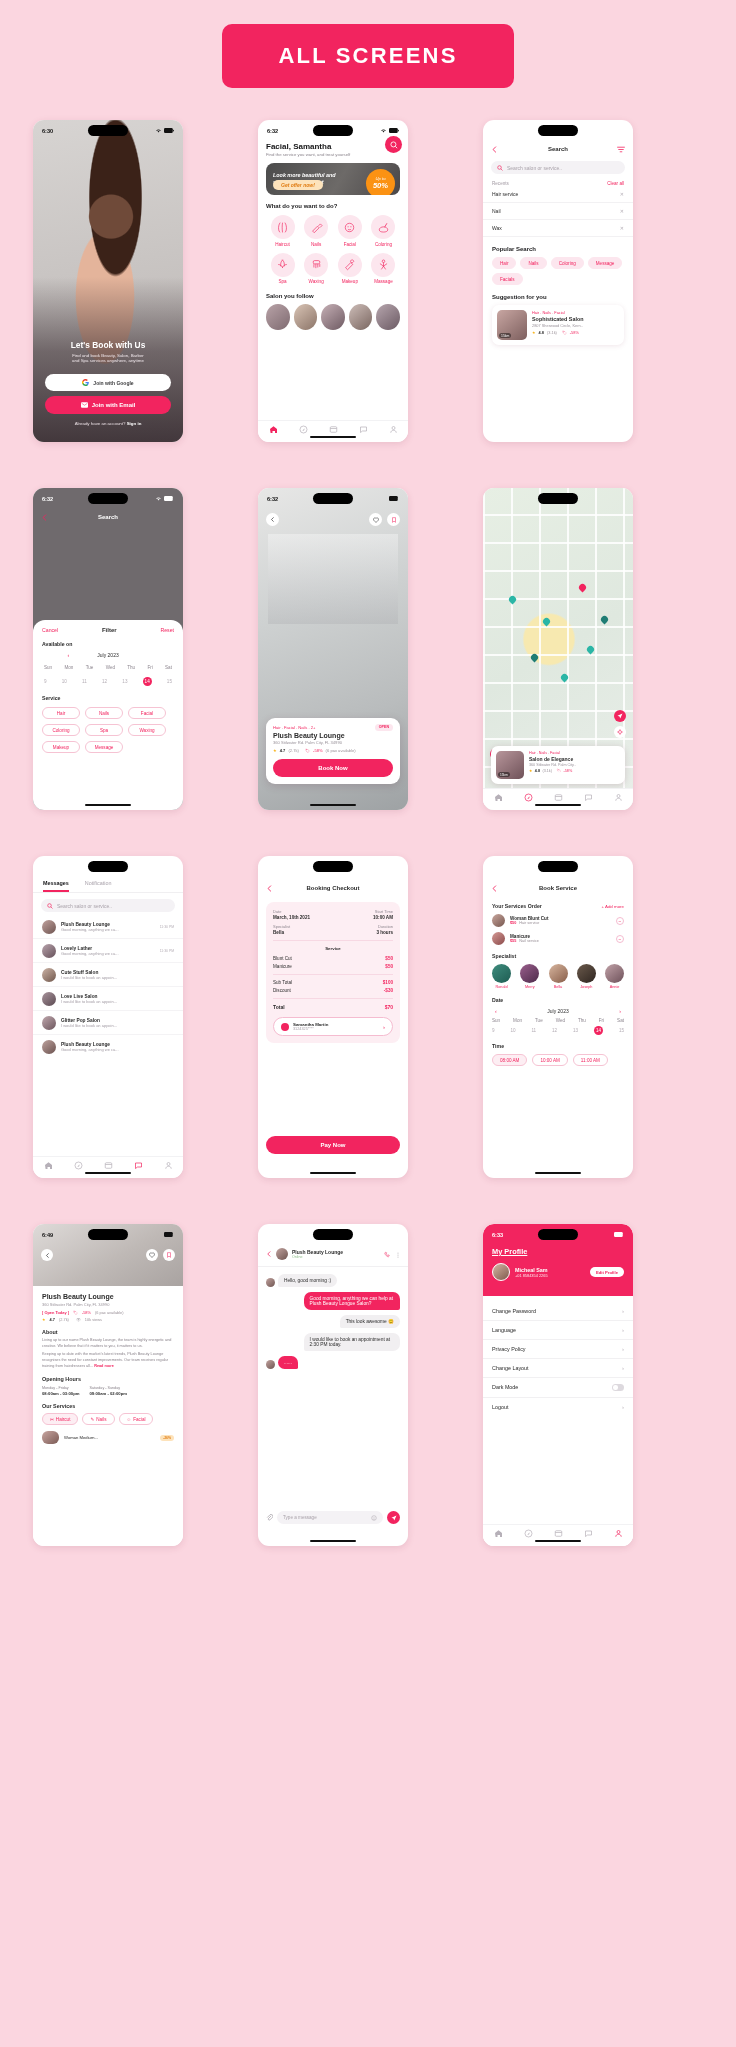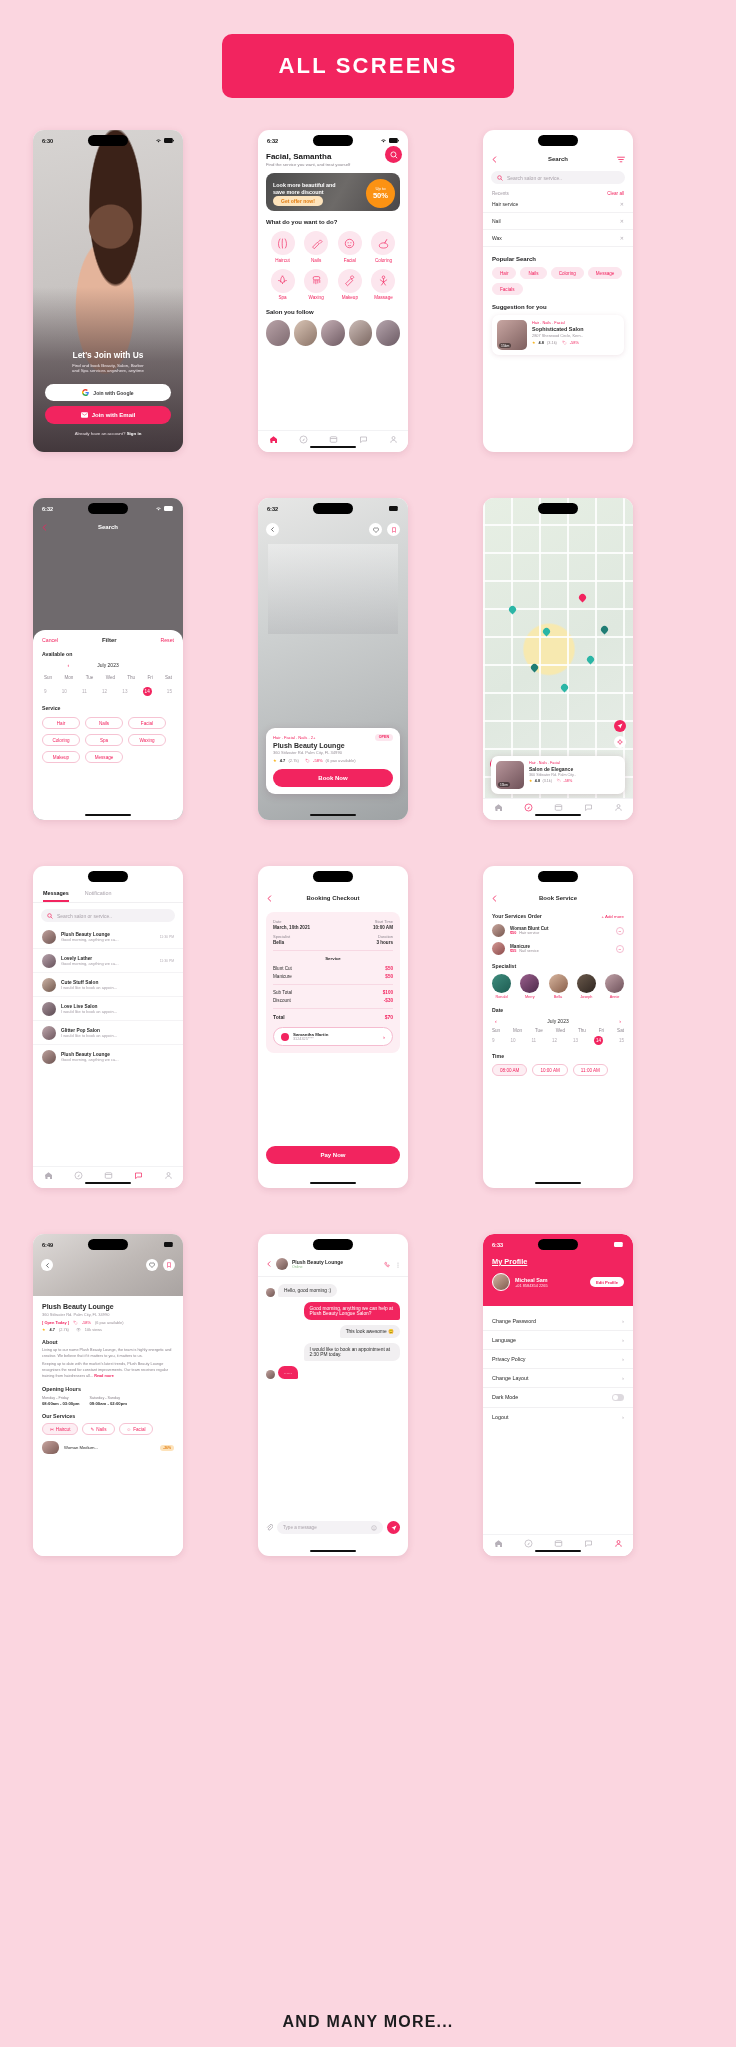--- a/index.html
+++ b/index.html
@@ -6,21 +6,21 @@
   body {
     width: 736px; height: 2047px;
     background: #fbd6e0;
     font-family: "Liberation Sans", sans-serif;
     overflow: hidden;
     position: relative;
   }
   .page { width:736px; height:2047px; position:relative; }
 
   
-  .banner-wrap { display:flex; justify-content:center; padding-top:24px;margin-top:10px; }
+  .banner-wrap { display:flex; justify-content:center; padding-top:24px; }
   .banner {
     background:#f2245f; color:#fff; border-radius:10px;
     padding:19px 56px; font-size:22px; font-weight:bold;
     letter-spacing:2.2px;
   }
   .footer-note {
     position:absolute; left:0; right:0; bottom:26px; text-align:center;
     font-size:16px; font-weight:bold; color:#1d1d1f; letter-spacing:1.2px;
   }
 
@@ -105,22 +105,23 @@
       radial-gradient(ellipse at 48% 55%, #e4b49b 0 26%, transparent 27%),
       linear-gradient(170deg,#d7d4d2 0%,#c9c5c3 45%,#b9b3b0 100%);
   }
   .s1-shade {
     position:absolute; left:0; right:0; bottom:0; height:165px;
     background:linear-gradient(to bottom, rgba(40,30,35,0) 0%, rgba(45,32,38,.55) 45%, rgba(40,28,34,.82) 100%);
   }
 
   
   .promo {
-    margin:0 8px; height:38px; border-radius:8px; position:relative; overflow:hidden;
+    margin:0 8px; height:32px; border-radius:8px; position:relative; overflow:hidden;
     background:linear-gradient(120deg,#4b4b4b,#6d6a68 55%,#4a4748);
+    font-style:italic;
   }
   .promo-badge {
     position:absolute; right:5px; top:6px; width:29px; height:29px; border-radius:50%;
     background:#fb9213; color:#fff; display:flex; flex-direction:column;
     align-items:center; justify-content:center; line-height:1.05;
   }
   .svc { width:33px; text-align:center; }
   .svc .bub {
     width:24px; height:24px; border-radius:50%; background:#fce6ee;
     margin:0 auto 2.5px; display:flex; align-items:center; justify-content:center;
@@ -176,21 +177,21 @@
           <svg width="7" height="5" viewBox="0 0 12 9">
               <path d="M6 8.2l1.8-2.2a2.7 2.7 0 00-3.6 0zM6 4.2a4.6 4.6 0 013 1.1l1-1.2A6.2 6.2 0 006 2.6a6.2 6.2 0 00-4 1.5l1 1.2a4.6 4.6 0 013-1.1z" fill="#111"></path>
             </svg>
           <svg width="10" height="5" viewBox="0 0 16 8">
               <rect x="0" y="0" width="14" height="8" rx="2" fill="#111"></rect>
               <rect x="14.6" y="2.6" width="1.4" height="2.8" rx="0.6" fill="#111"></rect>
             </svg>
         </div>
       </div>
       <div style="position:absolute; left:0; right:0; bottom:16px; padding:0 12px;">
-        <div style="text-align:center; color:#fff; font-size:8.4px; font-weight:bold;">Let's Join with Us</div>
+        <div style="text-align:center; color:#fff; font-size:8.4px; font-weight:bold;">Let's Book with Us</div>
         <div style="text-align:center; color:#efe6ea; font-size:4.4px; margin-top:3px;">Find and book Beauty, Salon, Barber</div>
         <div style="text-align:center; color:#efe6ea; font-size:4.4px;">and Spa services anywhere, anytime</div>
         <div style="background:#fff; border-radius:20px; margin-top:11px; padding:5px 0; display:flex; align-items:center; justify-content:center; gap:4px;">
           <svg width="7" height="7" viewBox="0 0 18 18">
               <path fill="#4285F4" d="M17.6 9.2c0-.6-.1-1.2-.2-1.8H9v3.5h4.8a4 4 0 01-1.8 2.7v2.2h2.9c1.7-1.6 2.7-3.9 2.7-6.6z"></path>
               <path fill="#34A853" d="M9 18c2.4 0 4.5-.8 6-2.2l-2.9-2.3c-.8.6-1.9.9-3.1.9-2.4 0-4.4-1.6-5.1-3.8H.9v2.3A9 9 0 009 18z"></path>
               <path fill="#FBBC05" d="M3.9 10.7a5.4 5.4 0 010-3.4V5H.9a9 9 0 000 8l3-2.3z"></path>
               <path fill="#EA4335" d="M9 3.6c1.3 0 2.5.5 3.4 1.3l2.6-2.6A9 9 0 00.9 5l3 2.3C4.6 5.2 6.6 3.6 9 3.6z"></path>
             </svg>
           <span style="font-size:5px; font-weight:bold; color:#3b3b3d;">Join with Google</span>
@@ -1087,14 +1088,13 @@
         <svg width="9" height="9" viewBox="0 0 18 18">
             <circle cx="9" cy="6" r="3" stroke="#f2245f" stroke-width="1.4" fill="none"></circle>
             <path d="M3.5 15.5c0-3 2.5-4.8 5.5-4.8s5.5 1.8 5.5 4.8" stroke="#f2245f" stroke-width="1.4" fill="none"></path>
           </svg>
       </div>
       <div class="homebar"></div>
     </div>
 
   </div>
 
-  <div class="footer-note">AND MANY MORE...</div>
 </div>
 
 </body></html>

